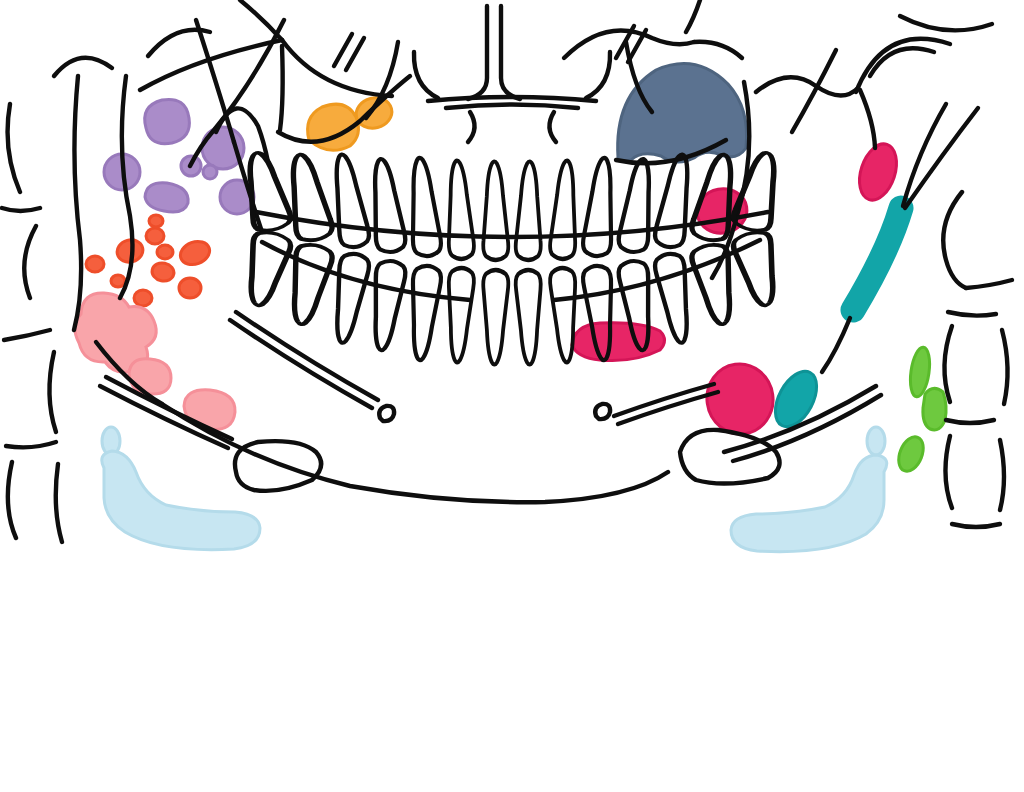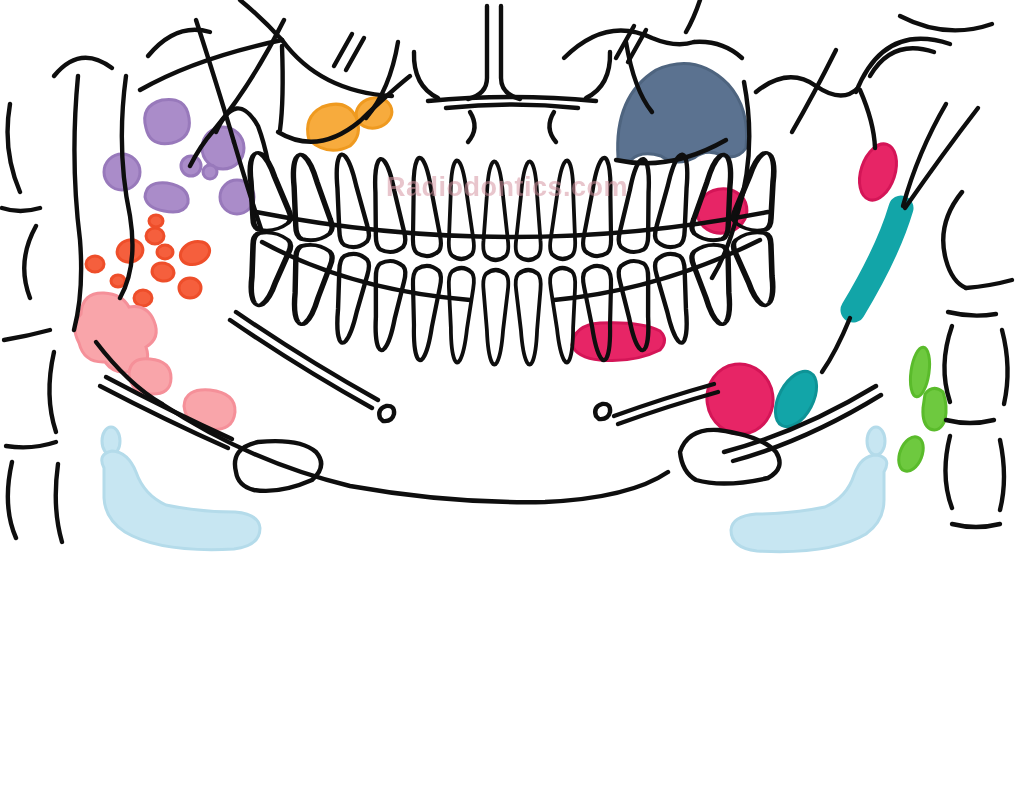--- a/index.html
+++ b/index.html
@@ -12,21 +12,20 @@
   .legend{position:absolute;left:0;top:560px;width:1024px;height:232px;}
   svg .ln{fill:none;stroke:#0e0e0e;stroke-width:4.4;stroke-linecap:round;stroke-linejoin:round;}
   svg .th{fill:none;stroke:#0e0e0e;stroke-width:4.2;stroke-linecap:round;stroke-linejoin:round;}
   svg .blob{stroke-width:3;}
 </style>
 </head>
 <body>
 
 <div class="stage">
 
-  <div class="watermark">Radiodontics.com</div>
 
   <svg class="illustration" width="1024" height="566" viewBox="0 0 1024 566">
     <defs>
       <path id="tu" d="M -11 -2 Q -15 -6 -13.5 -18 L -9 -62 Q -7.5 -86 -3 -94 Q 0 -99 3 -94 Q 7.5 -86 9 -62 L 13.5 -18 Q 15 -6 11 -2 Q 0 6 -11 -2 Z"></path>
       <path id="tl" d="M -11 2 Q -15 6 -13.5 18 L -9 58 Q -7.5 82 -3 90 Q 0 95 3 90 Q 7.5 82 9 58 L 13.5 18 Q 15 6 11 2 Q 0 -6 -11 2 Z"></path>
     </defs>
 
     <g class="blob" style="fill: rgb(170, 140, 201); stroke: rgb(152, 121, 187);">
       <path d="M146,128 Q140,106 162,100 Q186,96 189,118 Q192,138 172,143 Q150,147 146,128 Z"></path>
       <circle cx="223" cy="148" r="21"></circle>

